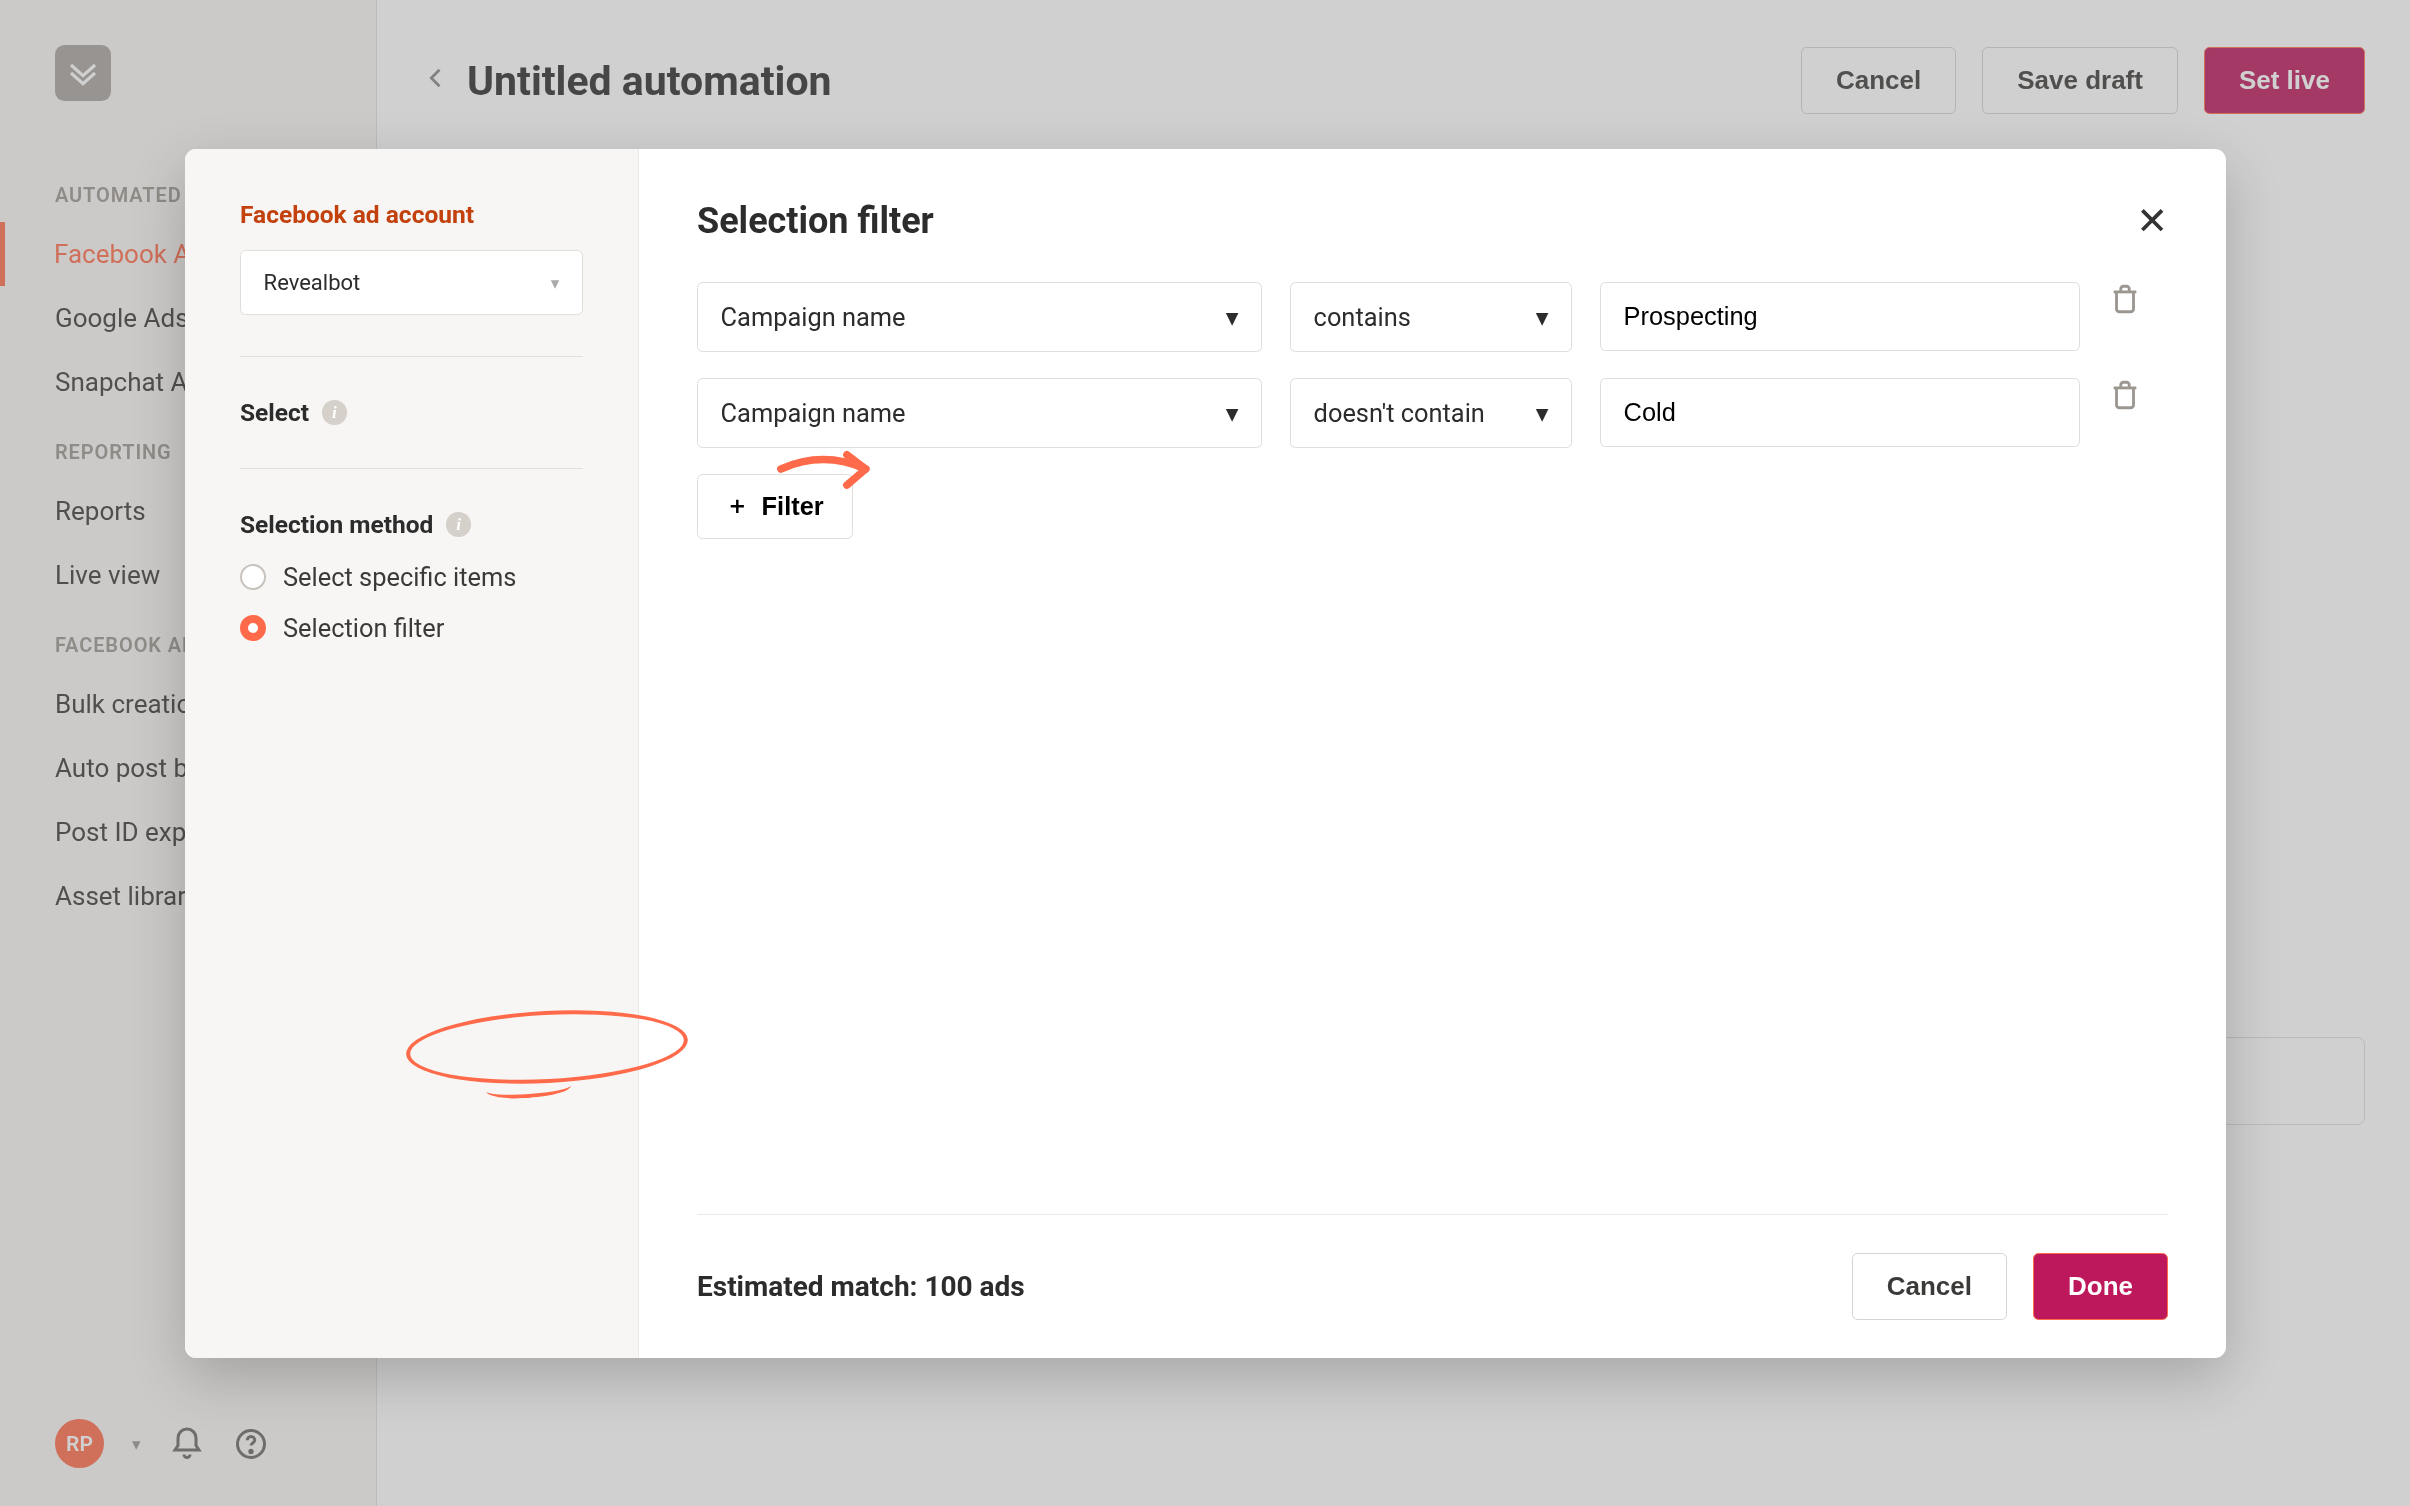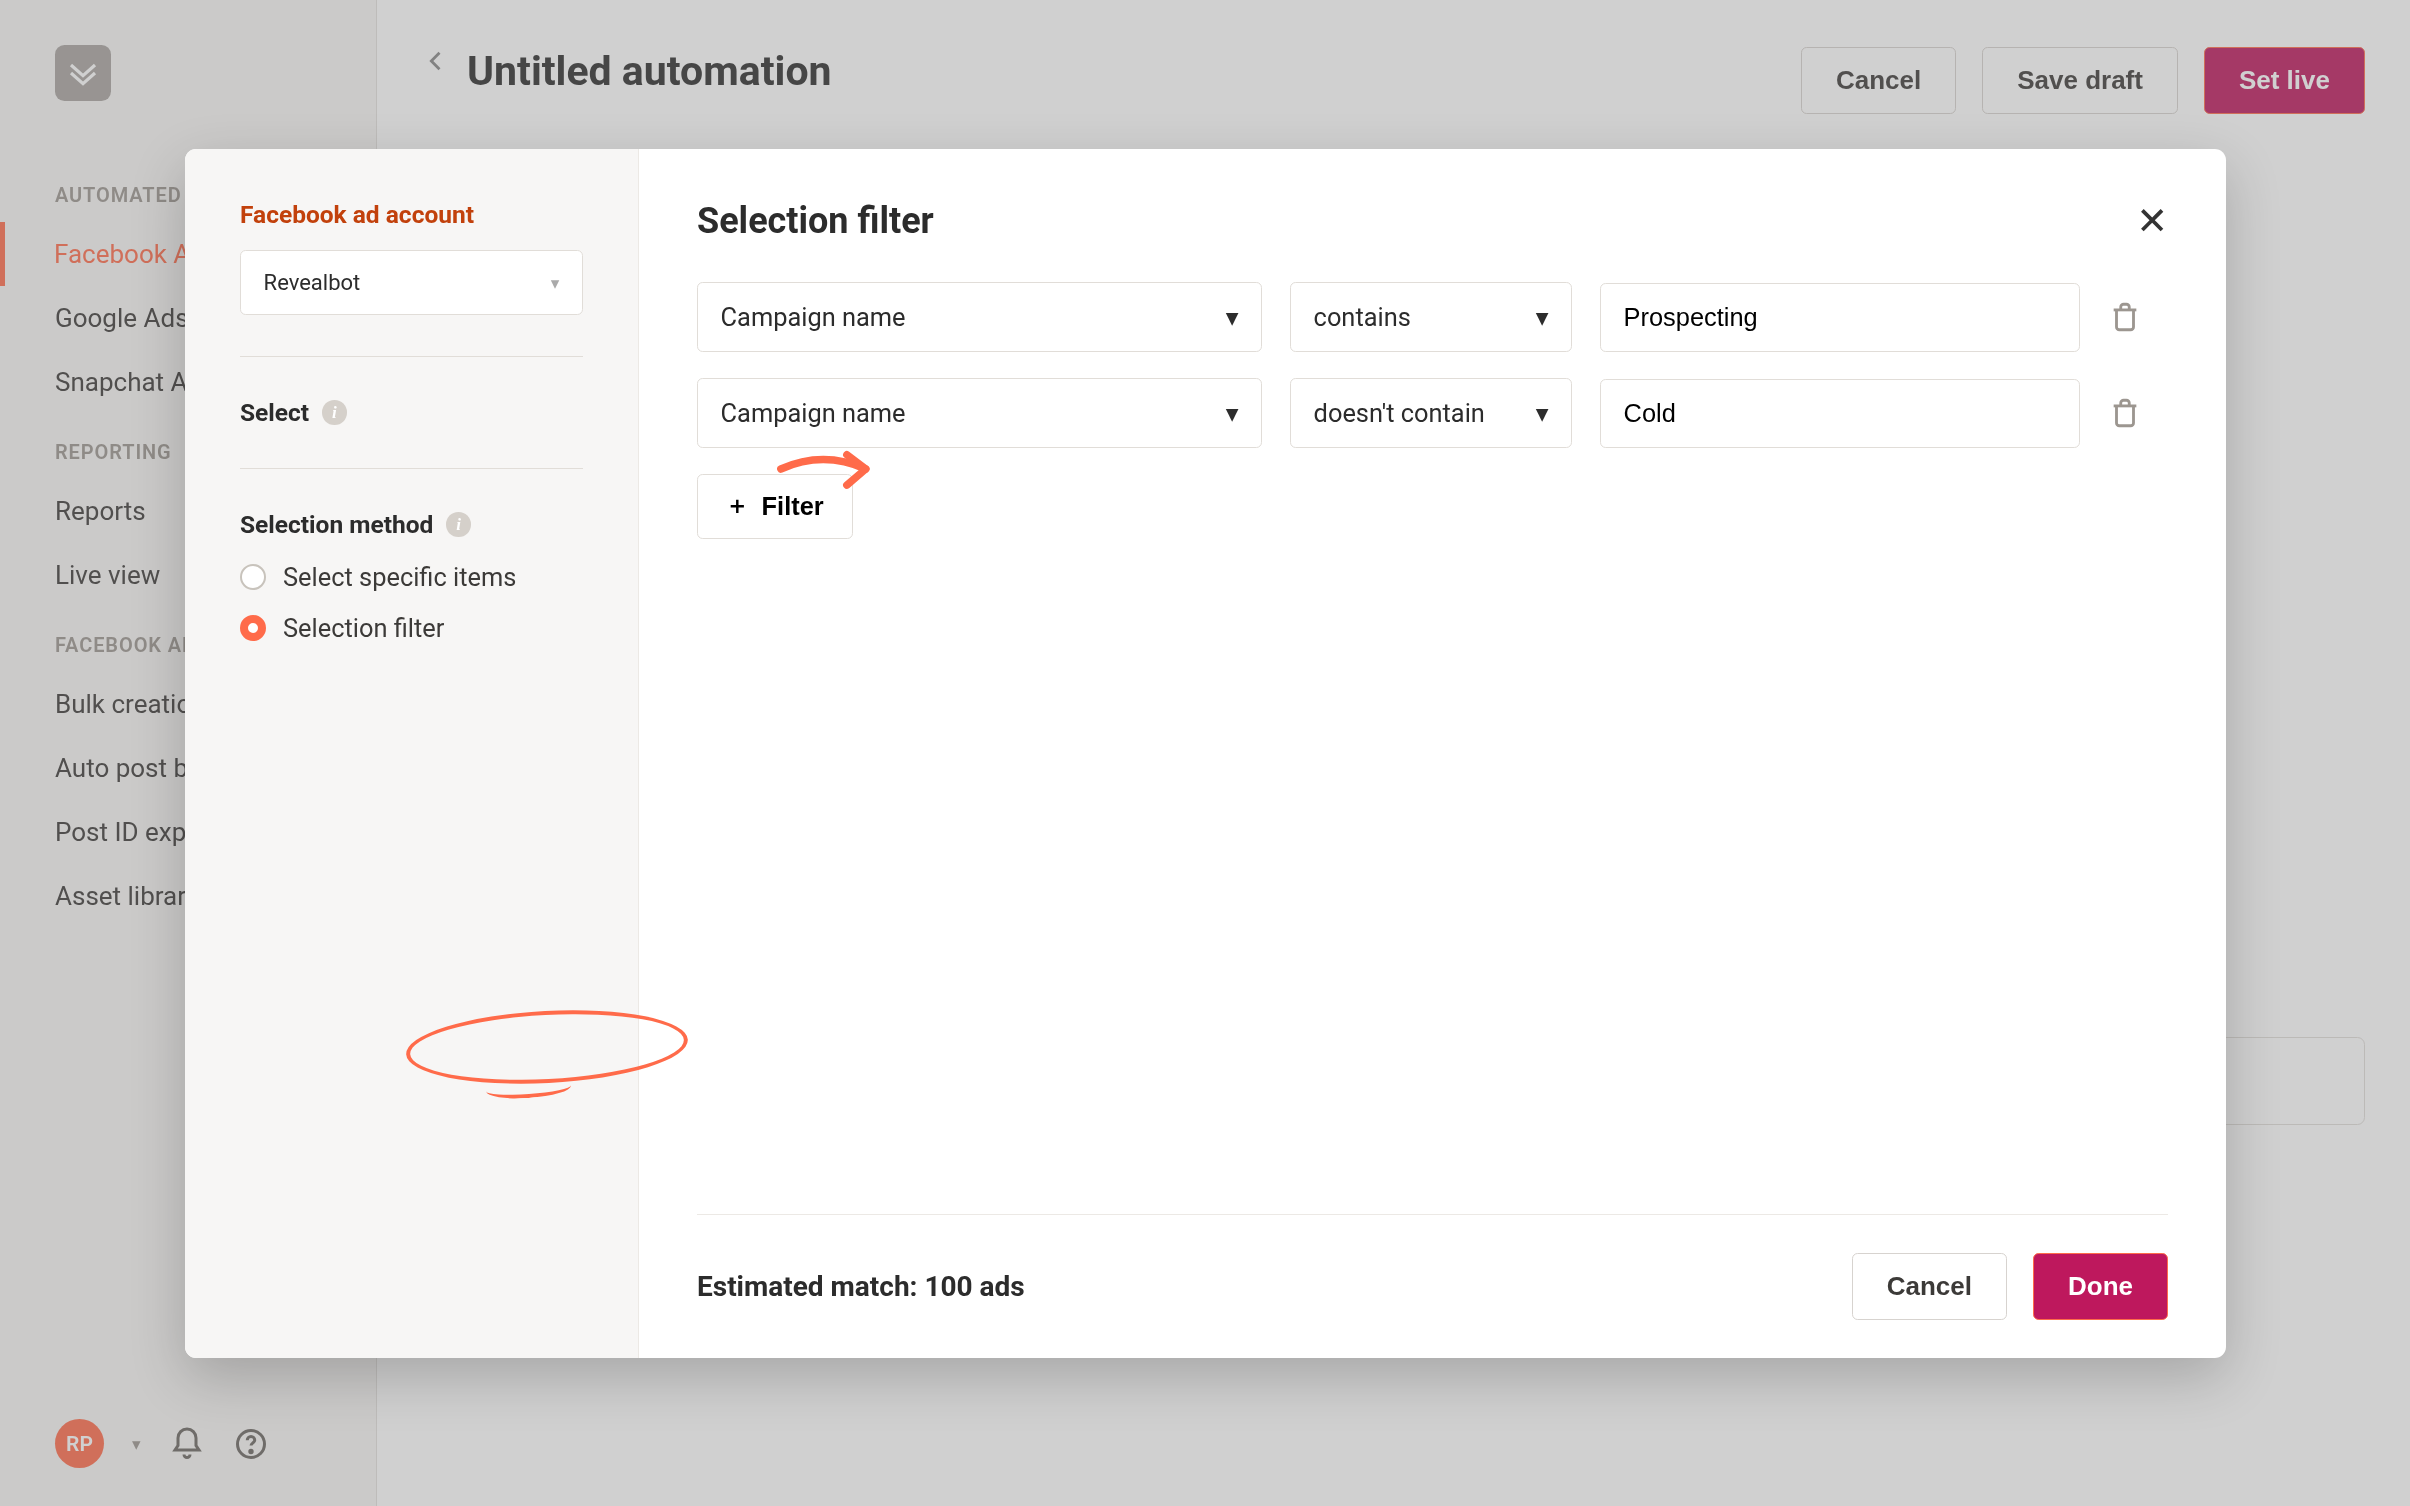--- a/index.html
+++ b/index.html
@@ -67,20 +67,21 @@
 .chevd { color:#9c9690; font-size:17px; }
 .iconbtn { width: 36px; height: 36px; color: #6b6661; }
 
 .main {
   flex: 1;
   background: #fff;
   padding: 47px 45px 0 45px;
 }
 .main-header {
   display: flex;
+  align-items: center;
 }
 .main-header .back { color:#888; margin-right:17px; }
 .page-title { font-size: 41px; font-weight: 700; color:#2c2c2c; }
 .hdr-actions { margin-left:auto; display:flex; gap:26px; }
 .btn {
   border:0.9px solid #d7d3cf;
   background:#fff;
   border-radius:5.6px;
   padding: 17px 34px;
   font-size:26px;
@@ -178,21 +179,21 @@
   flex:1;
   padding: 51px 58px 38px;
   display:flex;
   flex-direction:column;
 }
 .mr-header { display:flex; align-items:center; justify-content:space-between; }
 .mr-title { font-size:36px; font-weight:700; }
 .close-x { font-size:38px; color:#333; cursor:pointer; line-height:1; }
 
 .filter-rows { margin-top:40px; display:flex; flex-direction:column; gap:26px; }
-.filter-row { display:flex; gap:28px; align-items:center; }
+.filter-row { display:flex; gap:28px; align-items:flex-start; }
 .f-select {
   border:1.9px solid #e1ddd8; border-radius:5.6px; background:#fff;
   padding: 19px 22.6px; font-size:25.4px;
   display:flex; align-items:center; justify-content:space-between;
   cursor:pointer;
 }
 .f-field { flex: 0 0 565px; }
 .f-op    { flex: 0 0 282px; }
 .f-val {
   flex: 0 0 480px;

